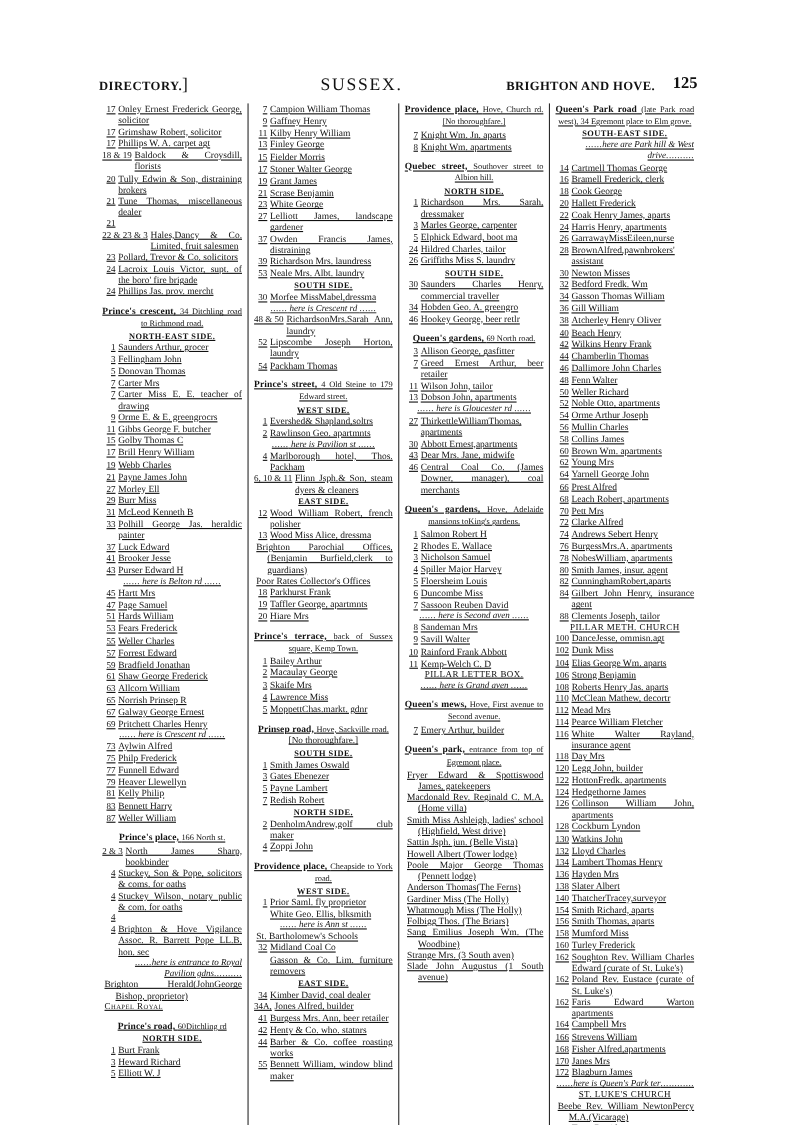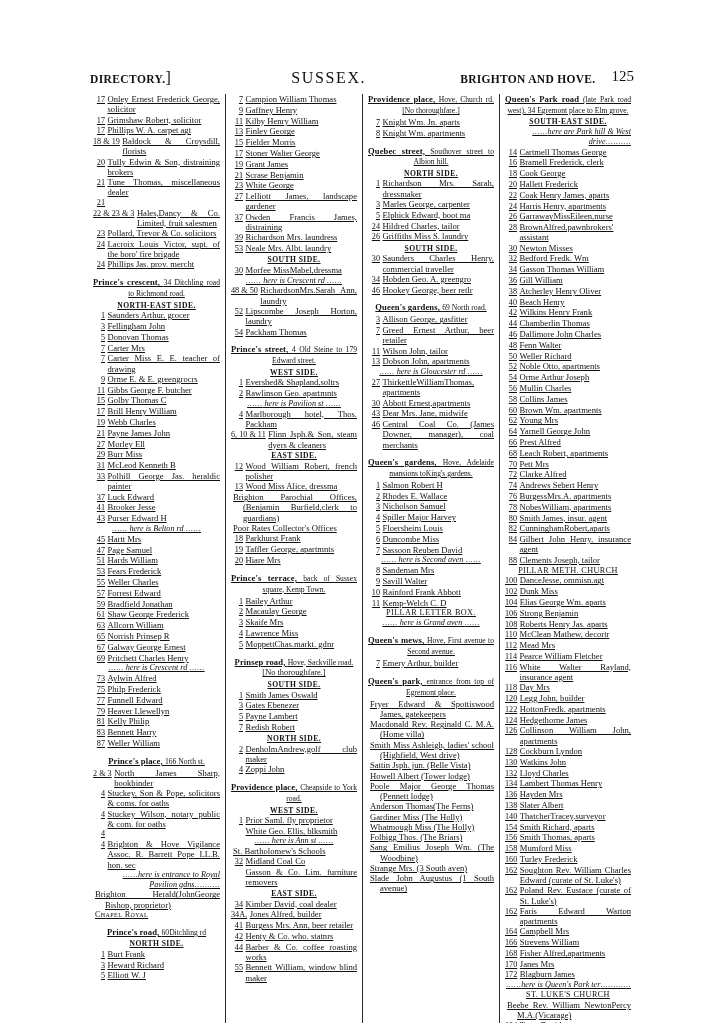--- a/index.html
+++ b/index.html
@@ -60,21 +60,21 @@
     white-space: nowrap;
   }
   .runhead-place {
     font-variant: small-caps;
     font-size: 11.5px;
     letter-spacing: .3px;
     font-weight: 700;
   }
   .runhead-page {
     font-size: 15px;
-    font-weight: 400;
+    font-weight: 700;
   }
 
   
   .cols {
     display: flex;
     width: 100%;
     height: 948px;
     align-items: stretch;
   }
   .col {

